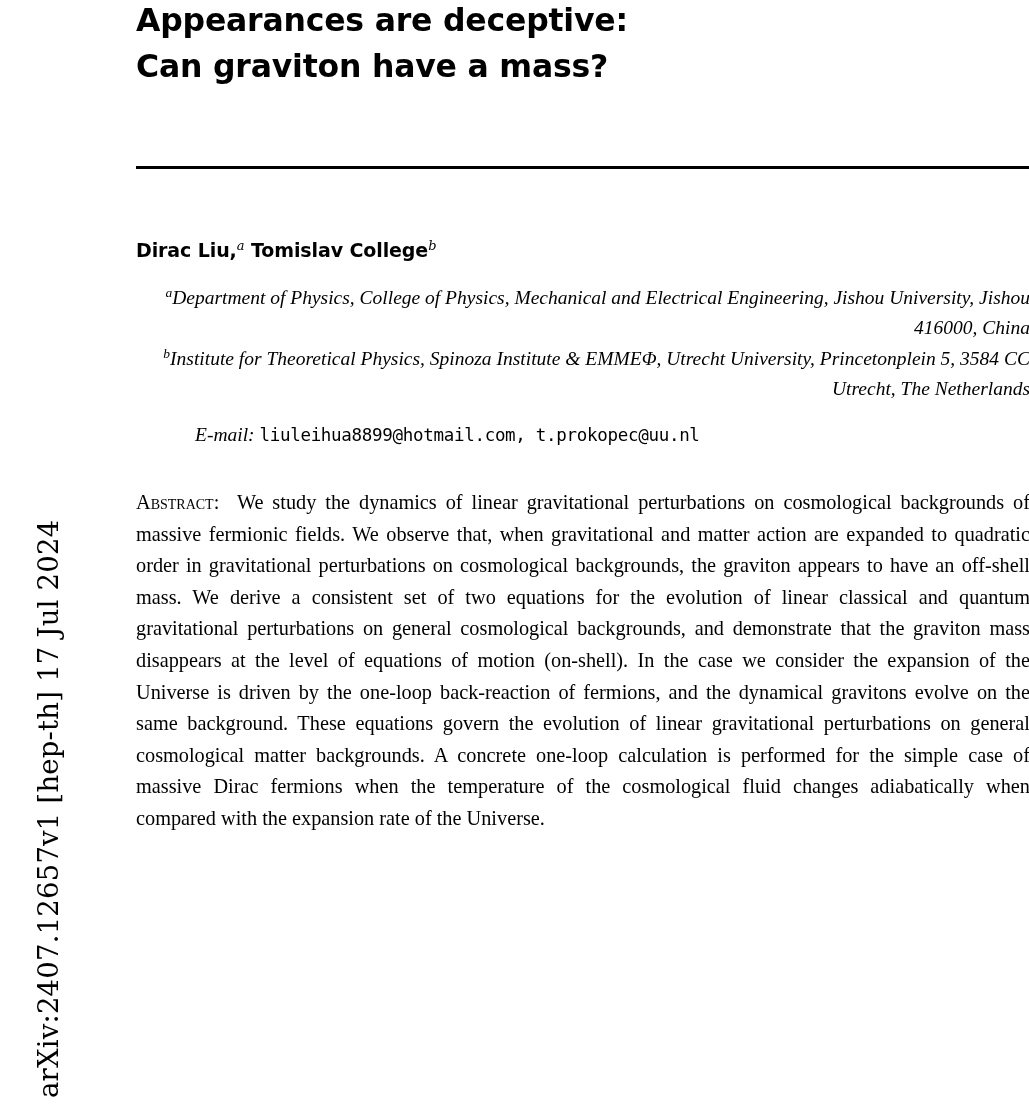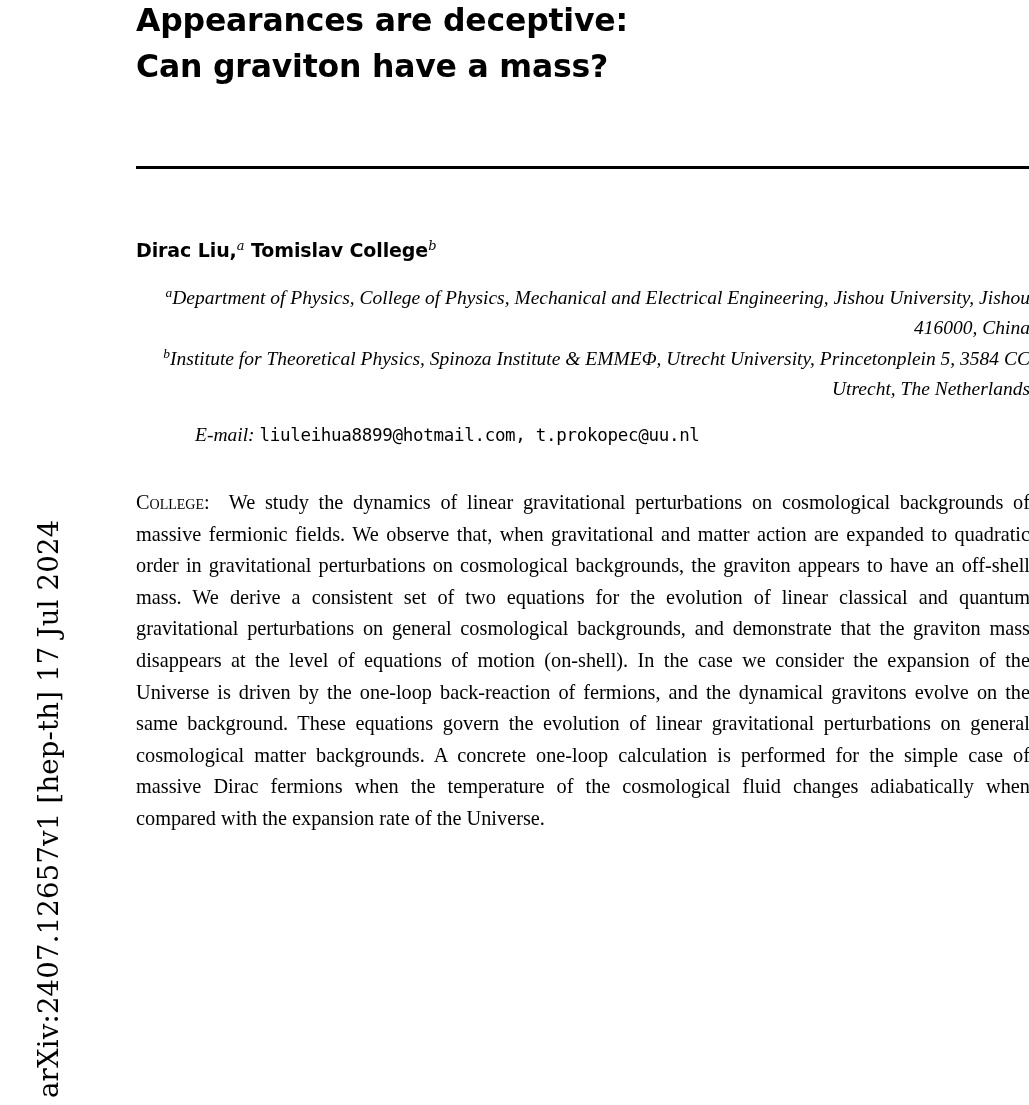--- a/index.html
+++ b/index.html
@@ -167,17 +167,17 @@
       <sup>b</sup><span>Institute for Theoretical Physics, Spinoza Institute &amp; EMMEΦ, Utrecht University, Princetonplein 5, 3584 CC Utrecht, The Netherlands</span>
     </div>
   </div>
 
   <div class="email-line">
     <span class="email-label">E-mail:</span>
     <span class="email-addr">liuleihua8899@hotmail.com, t.prokopec@uu.nl</span>
   </div>
 
   <div class="abstract">
-    <span class="abstract-head">College:</span>&nbsp;
+    <span class="abstract-head">Abstract:</span>&nbsp;
     <span>We study the dynamics of linear gravitational perturbations on cosmological backgrounds of massive fermionic fields. We observe that, when gravitational and matter action are expanded to quadratic order in gravitational perturbations on cosmological backgrounds, the graviton appears to have an off-shell mass. We derive a consistent set of two equations for the evolution of linear classical and quantum gravitational perturbations on general cosmological backgrounds, and demonstrate that the graviton mass disappears at the level of equations of motion (on-shell). In the case we consider the expansion of the Universe is driven by the one-loop back-reaction of fermions, and the dynamical gravitons evolve on the same background. These equations govern the evolution of linear gravitational perturbations on general cosmological matter backgrounds. A concrete one-loop calculation is performed for the simple case of massive Dirac fermions when the temperature of the cosmological fluid changes adiabatically when compared with the expansion rate of the Universe.</span>
   </div>
 
 </div>
 
 </body></html>

